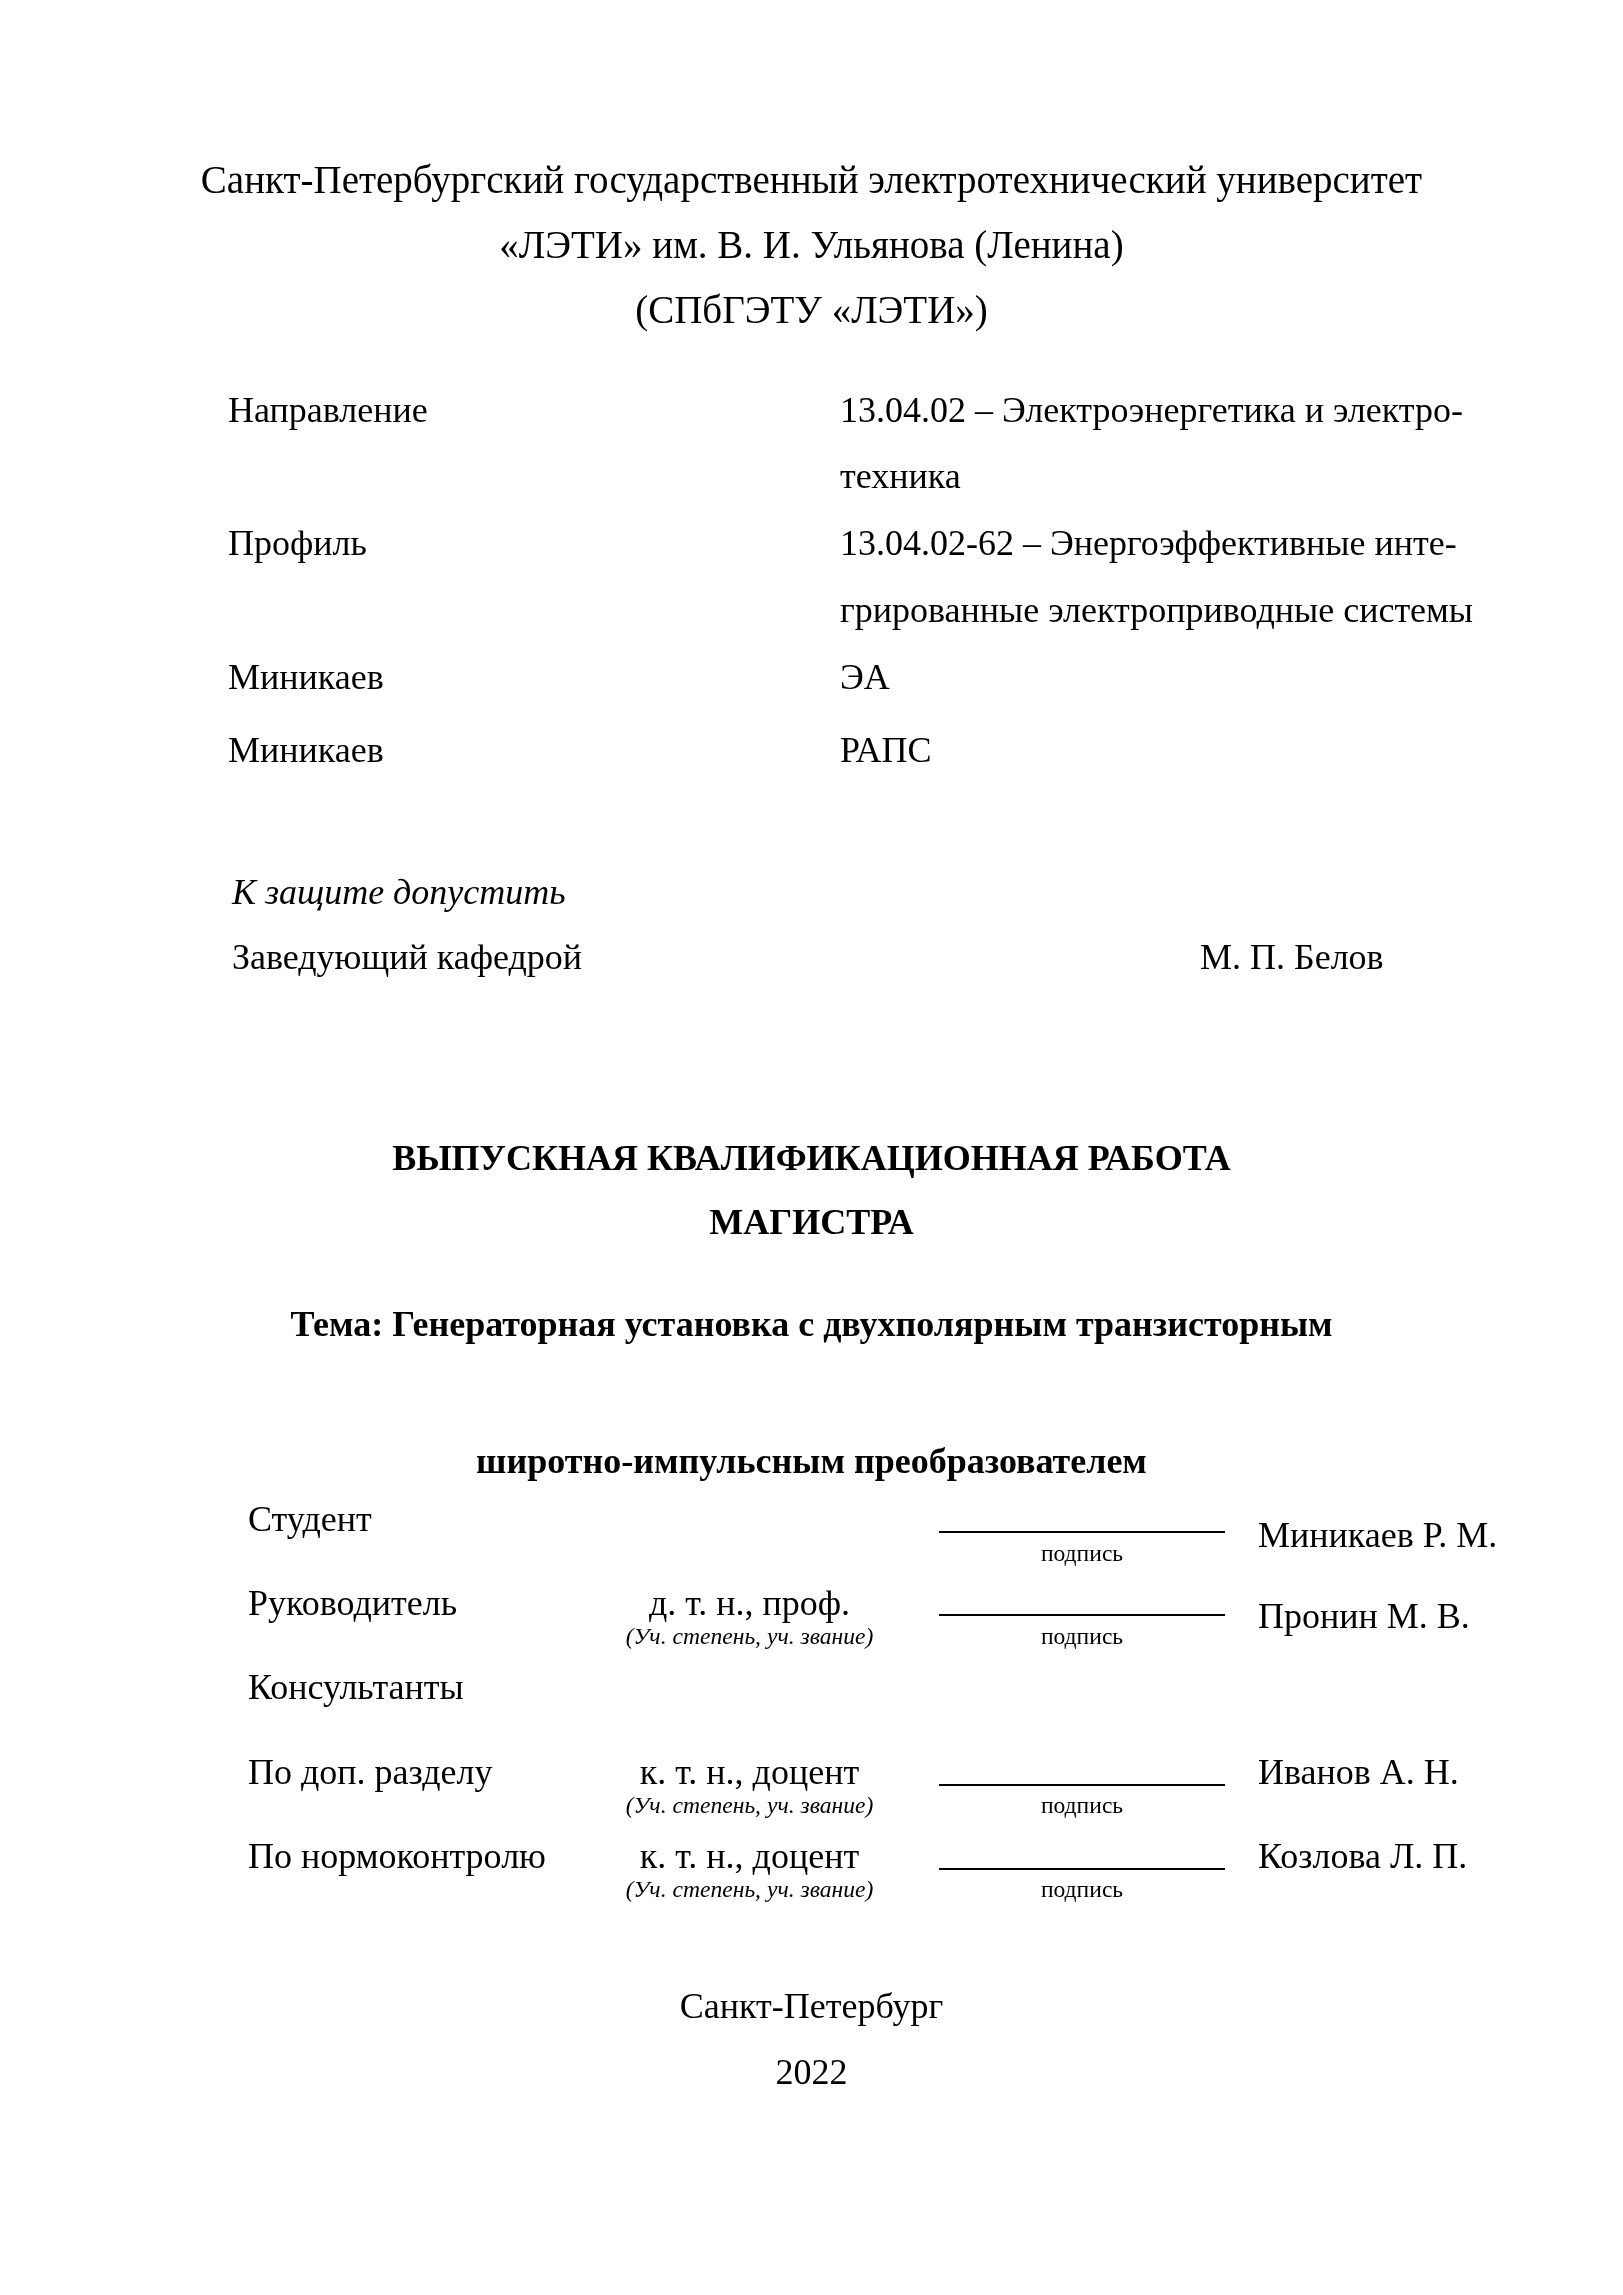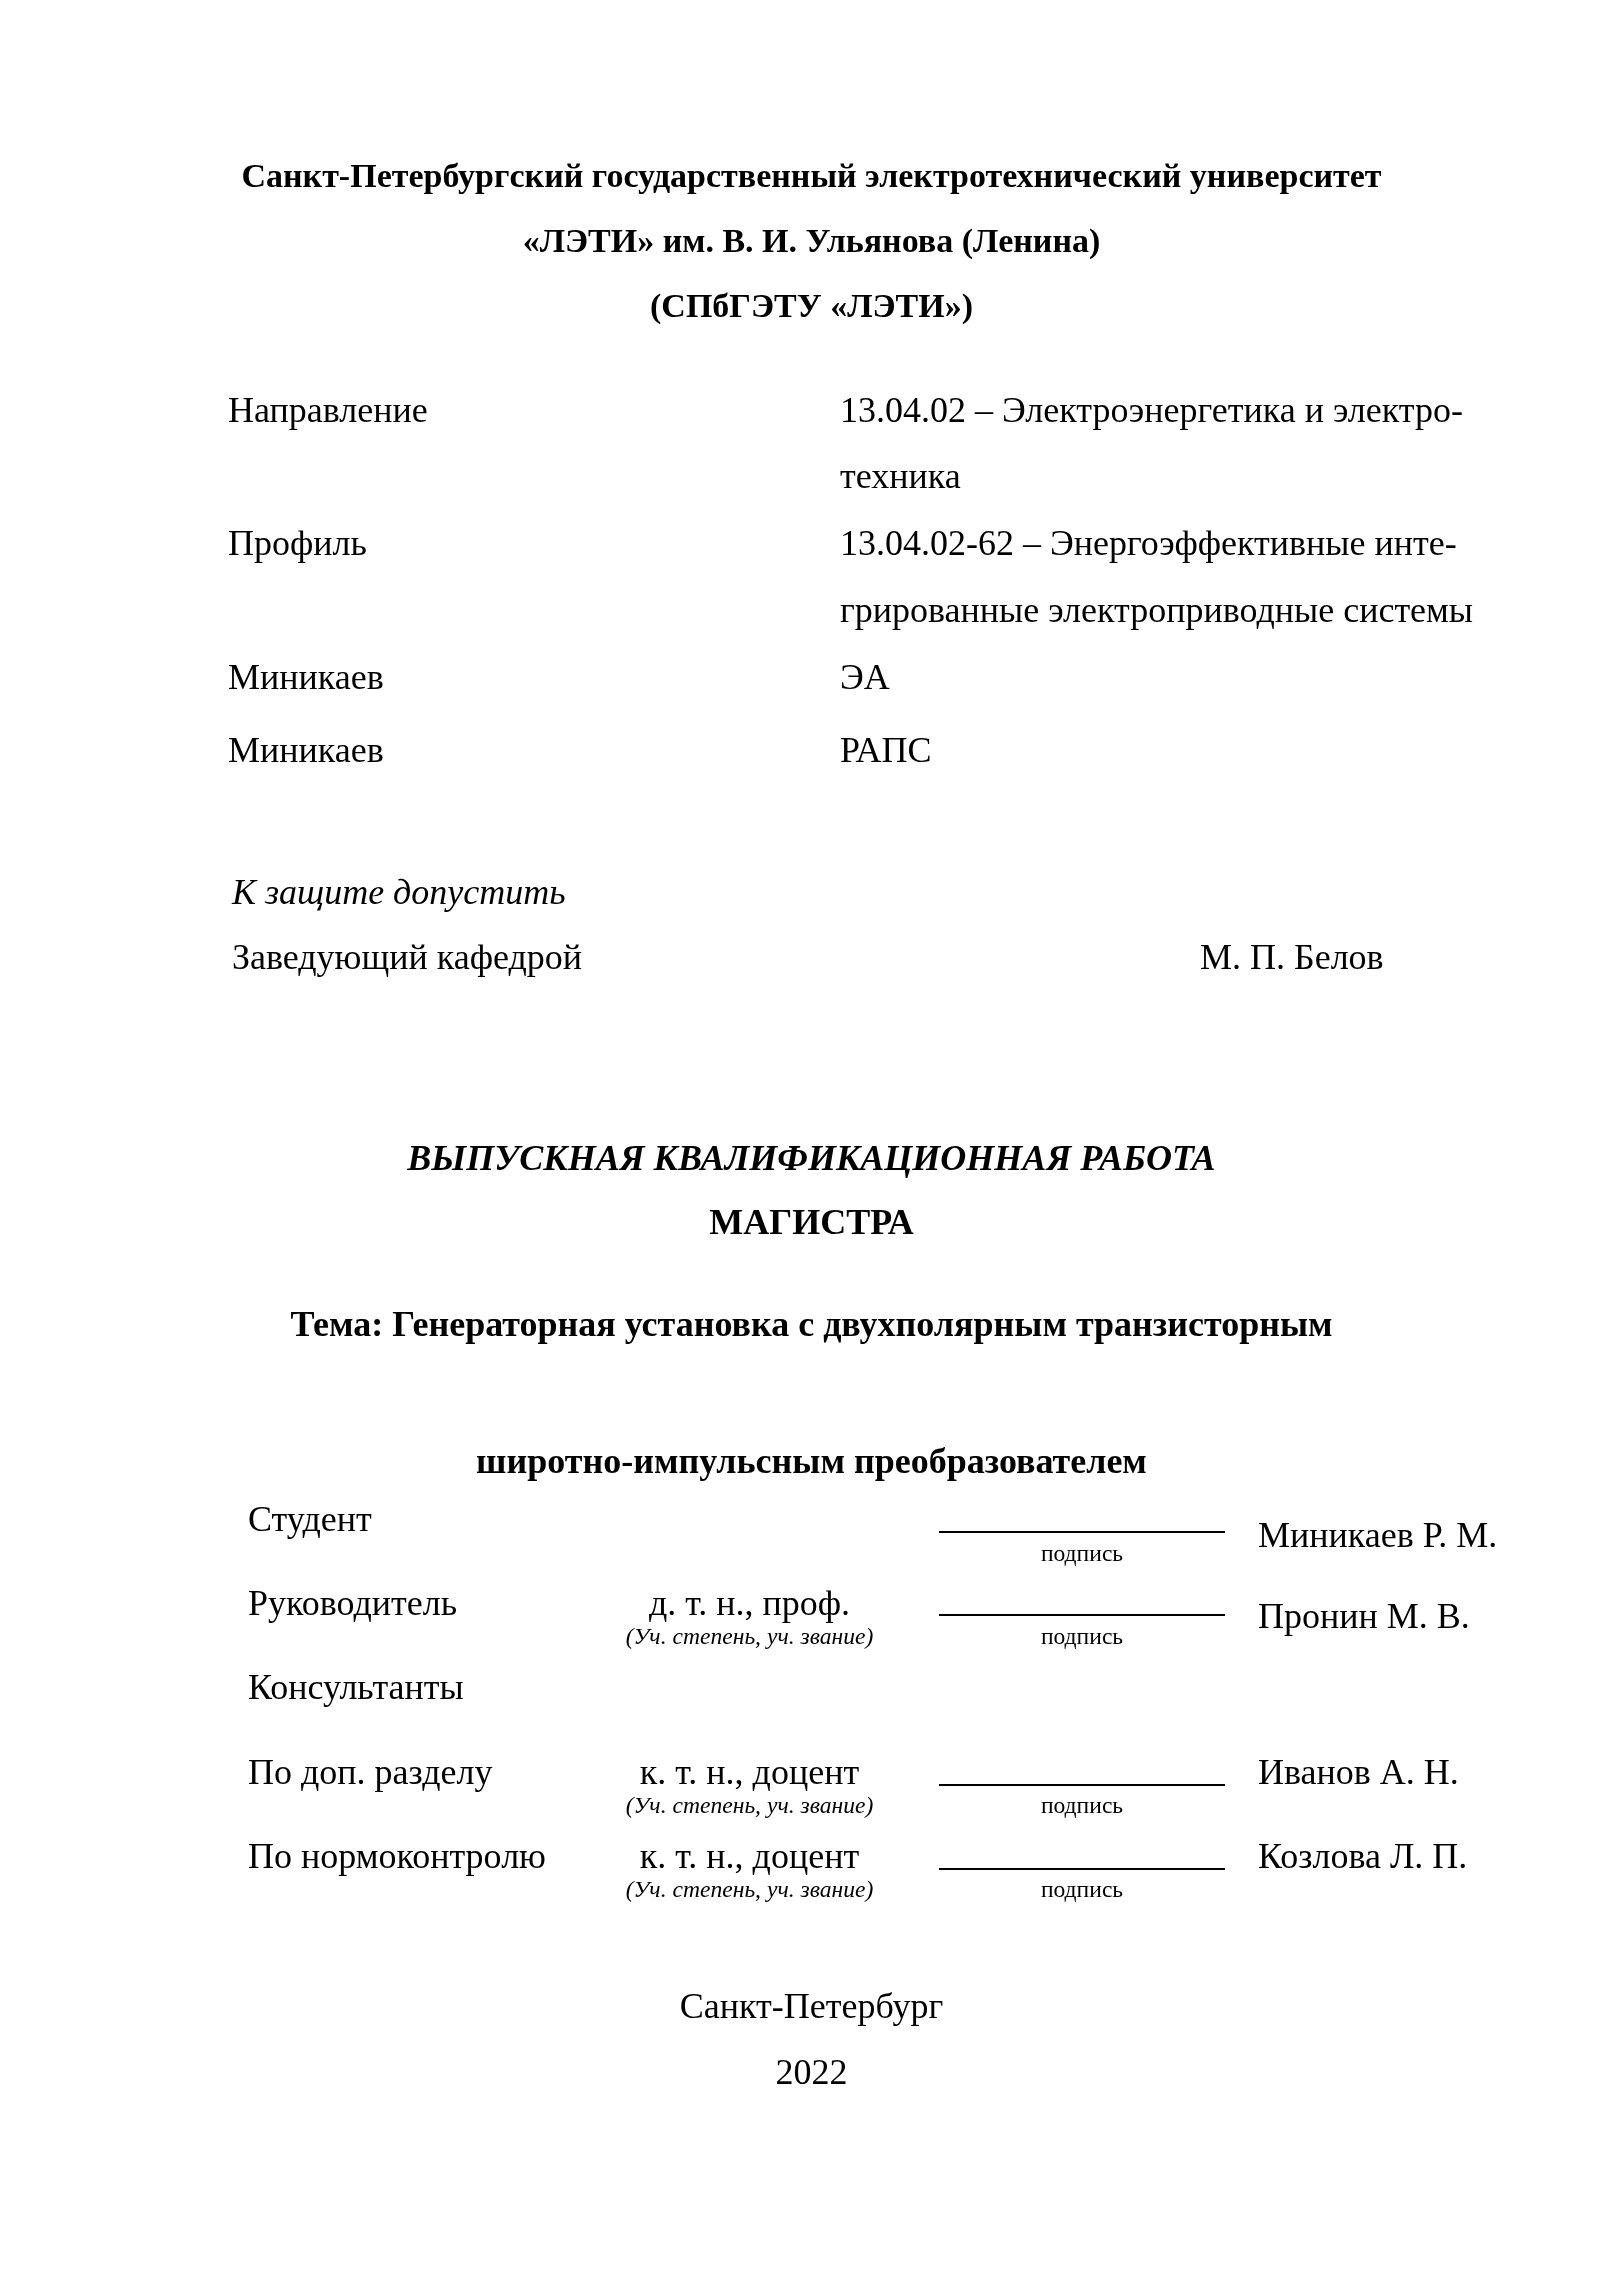--- a/index.html
+++ b/index.html
@@ -10,21 +10,21 @@
     body {
       width: 1623px;
       height: 2295px;
       position: relative;
       overflow: hidden;
       font-family: "Liberation Serif", "DejaVu Serif", serif;
       color: #000000;
     }
     .abs { position: absolute; white-space: nowrap; }
     .center { left: 0; width: 1623px; text-align: center; }
-    .h-uni { font-weight: bold; font-size: 34px; text-align: center; }
+    .h-uni { font-weight: normal; font-size: 39px; text-align: center; }
     .txt { font-size: 36px; }
     .h-title { font-weight: bold; font-size: 36px; }
     .small { font-size: 23.6px; }
     .small-it { font-size: 23.6px; font-style: italic; }
     .italic { font-style: italic; }
     .sigline {
       position: absolute;
       height: 0;
       border-bottom: 2.4px solid #000;
     }
@@ -51,21 +51,21 @@
   <div class="abs txt" style="left:840px; top:656px;">ЭА</div>
 
   <div class="abs txt" style="left:228px; top:729px;">Миникаев</div>
   <div class="abs txt" style="left:840px; top:729px;">РАПС</div>
 </div>
 
 <div class="abs txt italic" style="left:232px; top:871px;">К защите допустить</div>
 <div class="abs txt" style="left:232px; top:936px;">Заведующий кафедрой</div>
 <div class="abs txt" style="left:1200px; top:936px;">М. П. Белов</div>
 
-<div class="abs center h-title" style="top:1137px;font-style:italic;">ВЫПУСКНАЯ КВАЛИФИКАЦИОННАЯ РАБОТА</div>
+<div class="abs center h-title" style="top:1137px;">ВЫПУСКНАЯ КВАЛИФИКАЦИОННАЯ РАБОТА</div>
 <div class="abs center h-title" style="top:1201px;">МАГИСТРА</div>
 <div class="abs center h-title" style="top:1303px;">Тема: Генераторная установка с двухполярным транзисторным</div>
 <div class="abs center h-title" style="top:1440px;">широтно-импульсным преобразователем</div>
 
 <div>
 
   <div class="abs txt" style="left:248px; top:1498px;">Студент</div>
   <div class="sigline" style="left:939px; top:1531px; width:286px;"></div>
   <div class="abs small podpis" style="left:937px; top:1540px;">подпись</div>
   <div class="abs txt" style="left:1258px; top:1498px;margin-top:16px;">Миникаев Р. М.</div>

